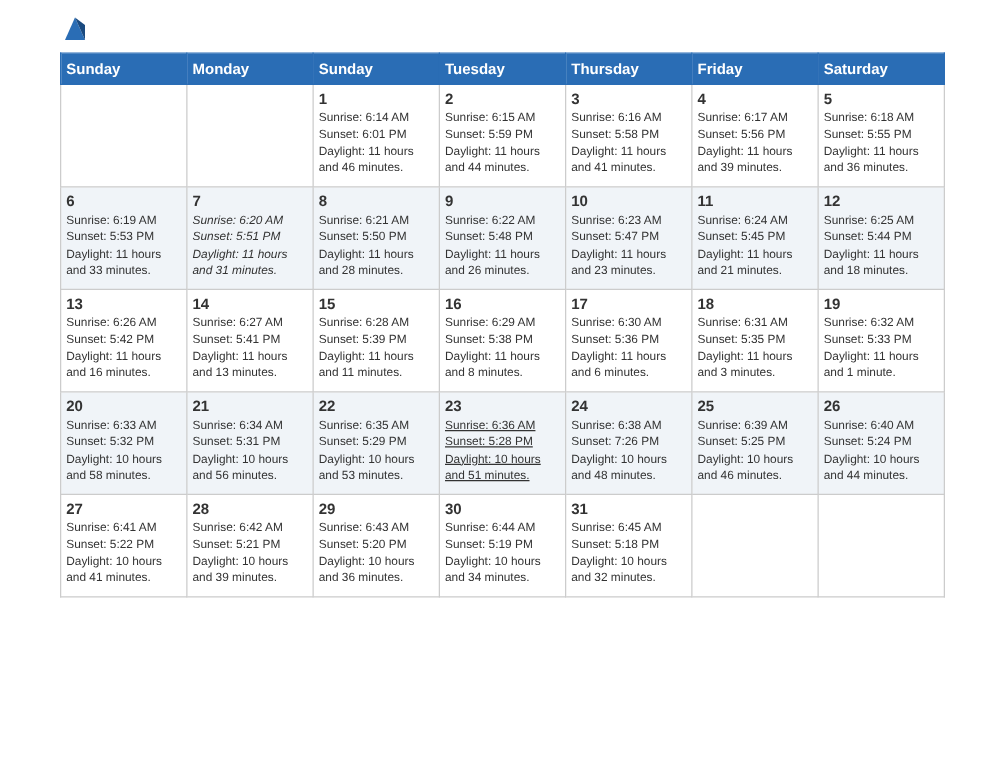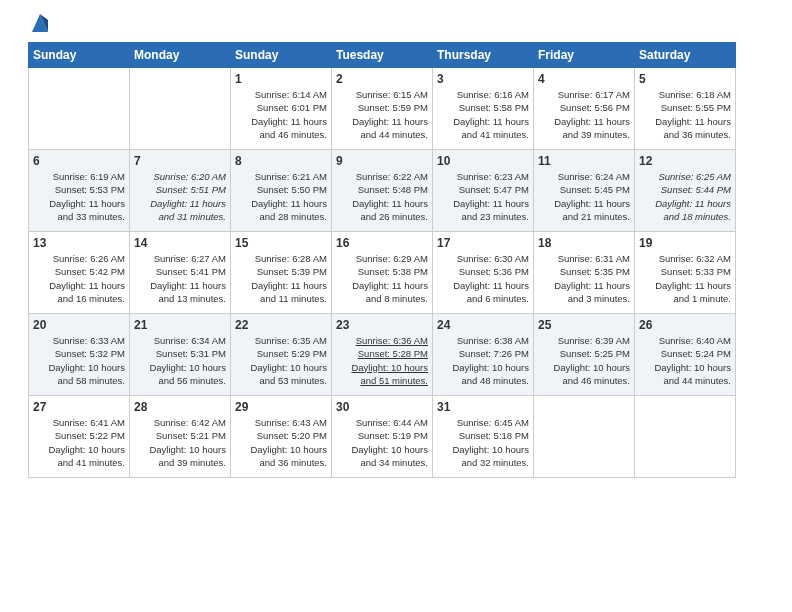--- a/index.html
+++ b/index.html
@@ -6,20 +6,21 @@
     body {
       font-family: Arial, sans-serif;
       background: #fff;
       width: 792px;
       height: 612px;
       overflow: hidden;
     }
     .container {
       width: 764px;
       padding: 10px 28px;
+      margin-left: 20px;
     }
     .header {
       display: flex;
       justify-content: space-between;
       align-items: flex-start;
       margin-bottom: 8px;
     }
     .logo {
       display: flex;
       align-items: center;
@@ -81,21 +82,20 @@
       height: 82px;
     }
     .day-number {
       font-size: 12px;
       font-weight: bold;
       display: block;
       margin-bottom: 2px;
     }
     .day-info {
       line-height: 1.4;
-      text-align: right;
     }
     .empty-cell {
       background: #fff;
     }
   </style>
 </head>
 <body>
 
 <div class="container">
   <div class="header">
@@ -197,21 +197,21 @@
 Daylight: 11 hours and 23 minutes.</div>
           </td>
           <td>
             <span class="day-number">11</span>
             <div class="day-info" style="white-space: pre-line;">Sunrise: 6:24 AM
 Sunset: 5:45 PM
 Daylight: 11 hours and 21 minutes.</div>
           </td>
           <td>
             <span class="day-number">12</span>
-            <div class="day-info" style="white-space: pre-line; font-style: italic;">Sunrise: 6:25 AM
+            <div class="day-info" style="white-space: pre-line;">Sunrise: 6:25 AM
 Sunset: 5:44 PM
 Daylight: 11 hours and 18 minutes.</div>
           </td>
         </tr>
         <tr>
           <td>
             <span class="day-number">13</span>
             <div class="day-info" style="white-space: pre-line;">Sunrise: 6:26 AM
 Sunset: 5:42 PM
 Daylight: 11 hours and 16 minutes.</div>

